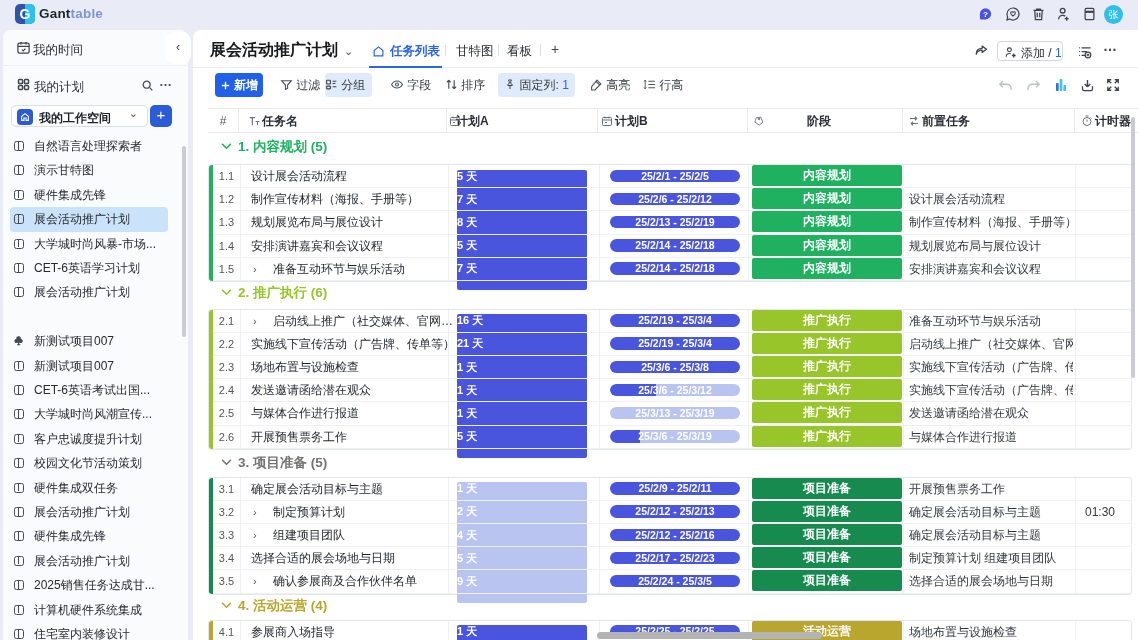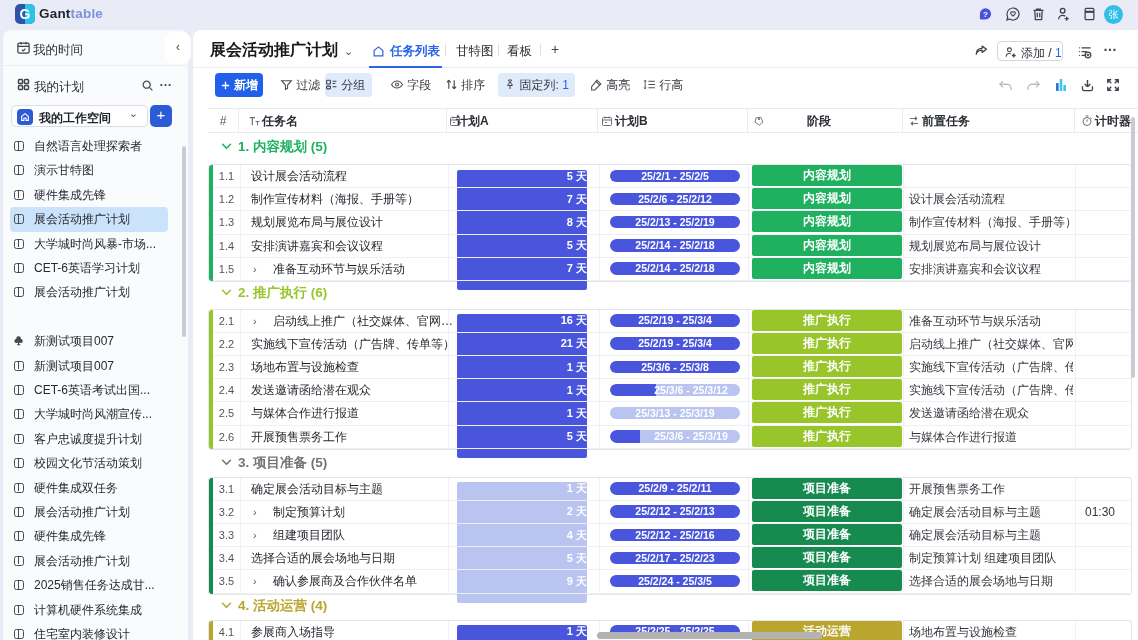--- a/index.html
+++ b/index.html
@@ -52,26 +52,26 @@
 .gtitle { position:absolute; left:28px; height:26px; line-height:26px; font-size:13.5px; font-weight:bold; }
 .gblock { position:absolute; left:15px; width:924px; border:1px solid #e3e6ea; border-radius:3px; background:#fff; }
 .accent { position:absolute; left:0; top:0; width:4px; height:100%; border-radius:3px 0 0 3px; }
 .row { position:absolute; left:4px; width:919px; height:23.2px; }
 .row .bline { position:absolute; left:0; bottom:0; width:100%; height:1px; background:#eef0f3; }
 .num { position:absolute; left:0; top:0; width:27px; text-align:center; font-size:11px; color:#555; line-height:23px; }
 .tname { position:absolute; left:38px; top:0; font-size:12px; color:#1f2329; line-height:23px; white-space:nowrap; max-width:197px; overflow:hidden; }
 .tname.ell { max-width:184px; text-overflow:ellipsis; }
 .tname.ind { left:60px; }
 .rarrow { position:absolute; left:40px; top:0; font-size:11px; color:#555; line-height:23px; }
-.barA { position:absolute; left:244px; top:4.6px; width:130px; height:28px; border-radius:2px; background:#4a55dd; color:#fff; font-size:11px; font-weight:bold; text-align:right; line-height:12.8px; }
+.barA { position:absolute; left:244px; top:4.6px; width:130px; height:28px; border-radius:2px; background:#4a55dd; color:#fff; font-size:11px; font-weight:bold; text-align:left; line-height:12.8px; }
 .barA.lt { background:#b9c4f0; }
 .barB { position:absolute; left:397px; top:4.6px; width:130px; height:12.4px; border-radius:6.5px; background:#4a55dd; color:#fff; font-size:10.5px; font-weight:bold; text-align:center; line-height:12.8px; overflow:hidden; }
 .barB.lt { background:#b9c4f0; }
 .barB .fill { position:absolute; left:0; top:0; height:100%; background:#4a55dd; border-radius:6.5px 0 0 6.5px; }
-.barB .dt { position:absolute; left:16px; top:0; width:100%; }
+.barB .dt { position:absolute; left:0; top:0; width:100%; }
 .chip { position:absolute; left:539px; top:0px; width:150px; height:21px; border-radius:2px; color:#fff; font-size:12px; font-weight:bold; text-align:center; line-height:21px; }
 .pre { position:absolute; left:696px; top:0; width:164px; font-size:12px; color:#33373d; line-height:23px; white-space:nowrap; overflow:hidden; }
 .timer { position:absolute; left:872px; top:0; font-size:12px; color:#33373d; line-height:23px; }
 .rvline { position:absolute; top:0; width:1px; height:100%; background:#eef0f3; }
 #vscroll { position:absolute; left:1131px; top:117px; width:4px; height:261px; background:#c9cbd0; border-radius:2px; }
 #hscroll { position:absolute; left:597px; top:632px; width:225px; height:7px; background:#b3b3b3; border-radius:4px; }
 svg.ic { vertical-align:-2px; }
 </style>
 </head>
 <body>

